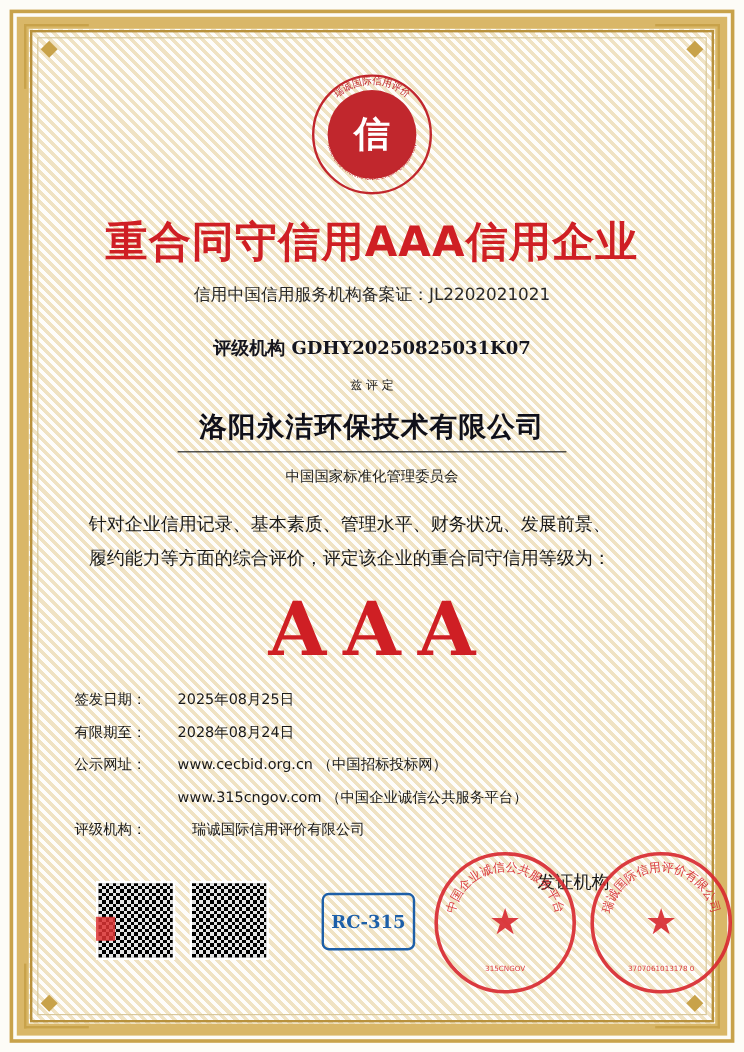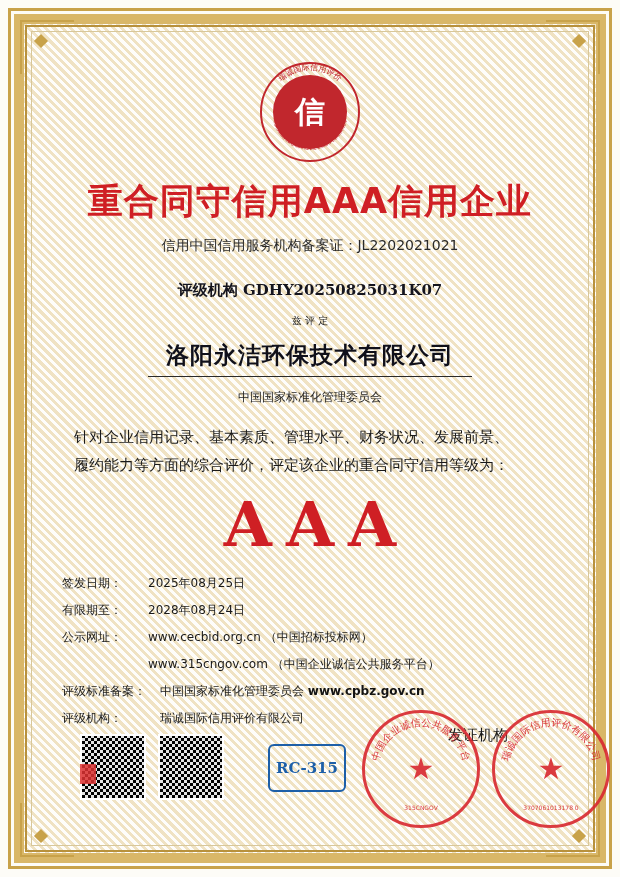--- a/index.html
+++ b/index.html
@@ -388,27 +388,20 @@
       <div class="meta-row">
         <div class="meta-label">有限期至：</div>
         <div class="meta-value">2028年08月24日</div>
       </div>
       <div class="meta-row">
         <div class="meta-label">公示网址：</div>
         <div class="meta-value url">www.cecbid.org.cn （中国招标投标网）</div>
       </div>
       <div class="indent-row url">www.315cngov.com （中国企业诚信公共服务平台）</div>
       <div class="meta-row">
-        <div class="meta-label" style="width:98px;flex:0 0 98px;">评级标准备案：</div>
-        <div class="meta-value">
-          <span>中国国家标准化管理委员会</span>
-          <span class="bold-link">www.cpbz.gov.cn</span>
-        </div>
-      </div>
-      <div class="meta-row">
         <div class="meta-label" style="width:98px;flex:0 0 98px;">评级机构：</div>
         <div class="meta-value">瑞诚国际信用评价有限公司</div>
       </div>
     </div>
 
     <div class="bottom">
       <div class="qr qr1"></div>
       <div class="qr-red"></div>
       <div class="qr qr2"></div>
 

